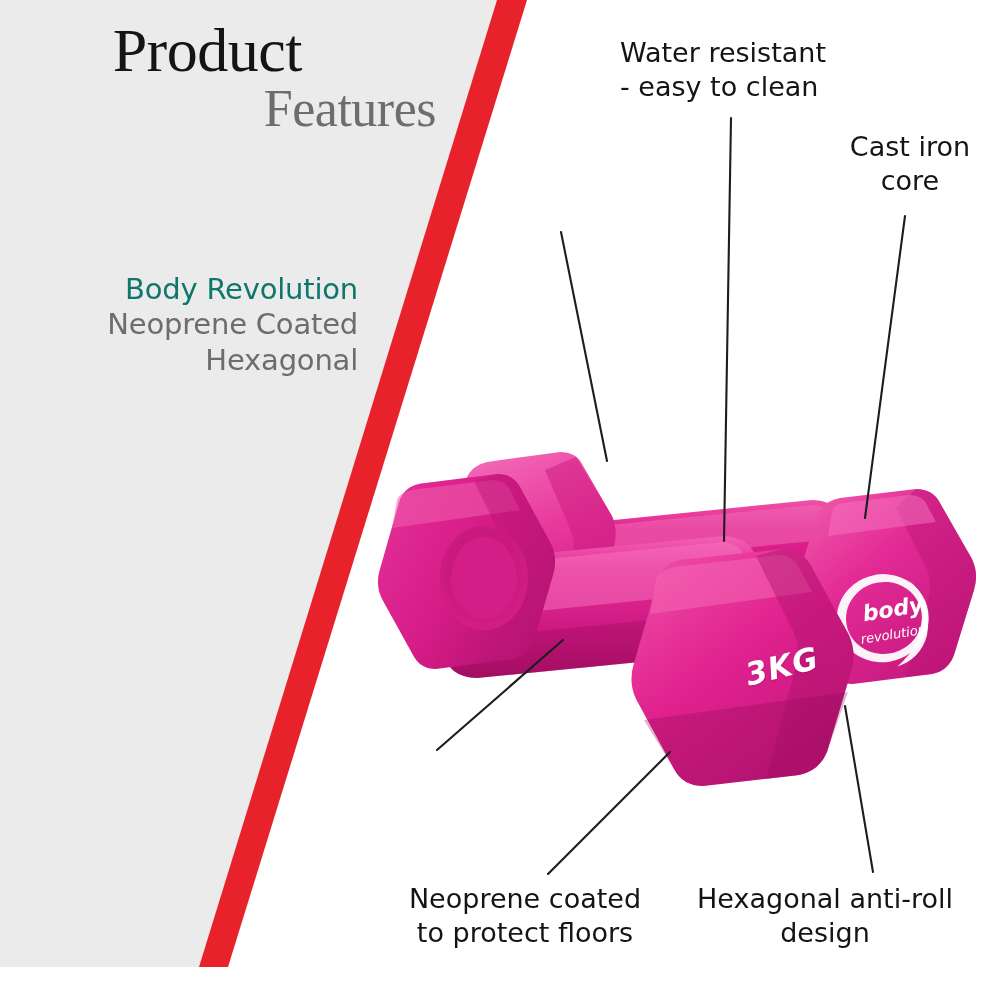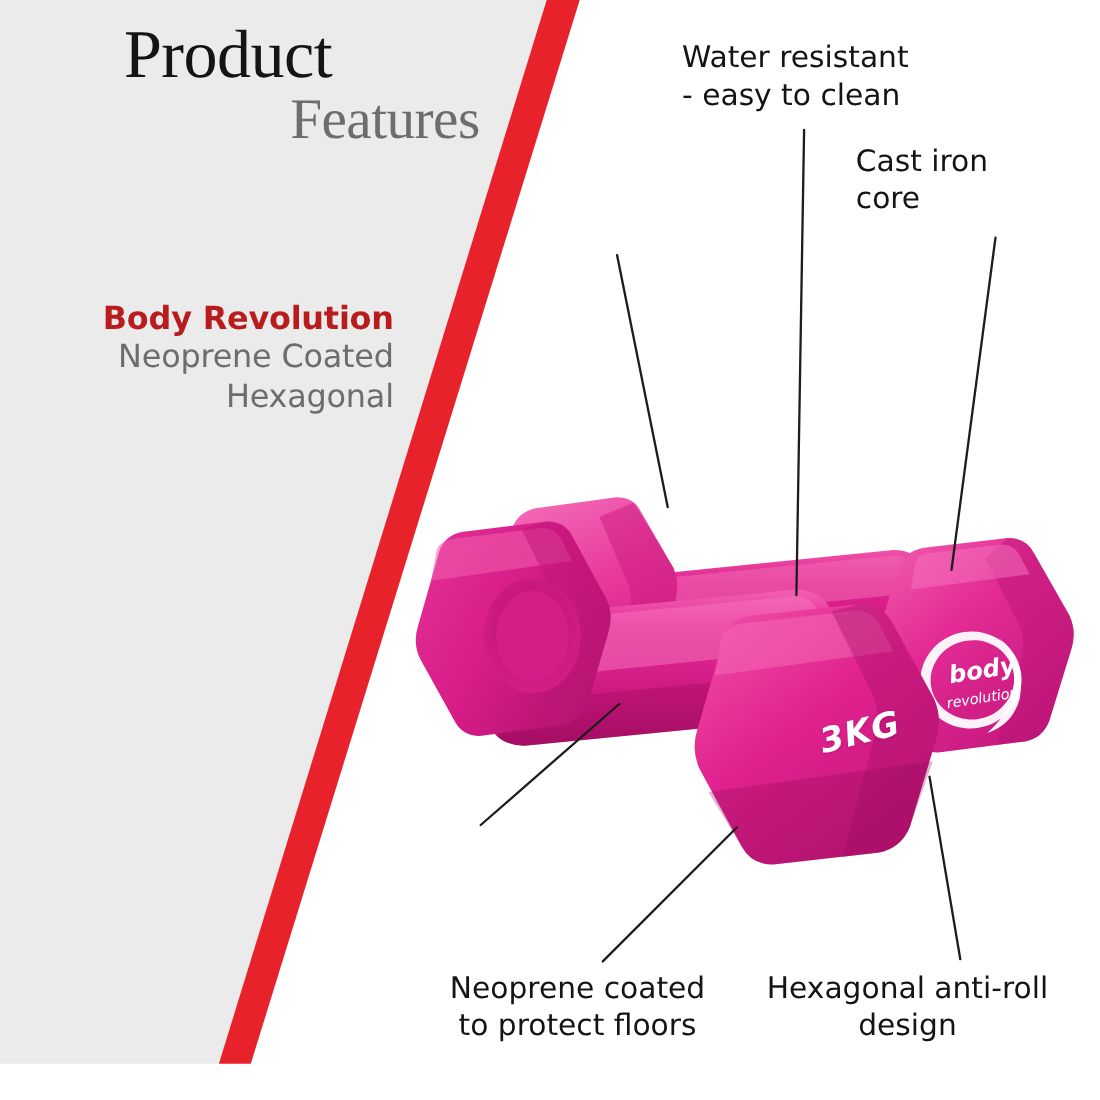--- a/index.html
+++ b/index.html
@@ -50,43 +50,43 @@
     position:absolute;
     left:0;top:272px;
     width:358px;
     text-align:right;
     z-index:4;
     line-height:1.22;
   }
   .subtitle .s1{
     display:block;
     font-size:29px;
-    font-weight:700;
-    color:#b91c1c;
+    font-weight:400;
+    color:#0f766e;
     letter-spacing:-0.2px;
   }
   .subtitle .s2,.subtitle .s3{
     display:block;
     font-size:29px;
     font-weight:400;
     color:#6d6d6d;
     letter-spacing:-0.2px;
   }
 
   
   .callout{
     position:absolute;
     z-index:5;
     color:#141414;
     font-size:27px;
     line-height:1.26;
     white-space:pre-line;
   }
   .c-water   {left:620px;top:36px;  width:260px;text-align:left;}
-  .c-cast    {left:778px;top:130px; width:180px;text-align:left;}
+  .c-cast    {left:820px;top:130px; width:180px;text-align:center;}
   .c-grip    {left:466px;top:160px; width:230px;text-align:center;}
   .c-colour  {left:272px;top:760px; width:230px;text-align:center;}
   .c-neoprene{left:380px;top:882px; width:290px;text-align:center;}
   .c-hex     {left:680px;top:882px; width:290px;text-align:center;}
 
   
   .leaders{position:absolute;top:0;left:0;width:1000px;height:1000px;z-index:3;}
 
   
   .product{position:absolute;top:0;left:0;width:1000px;height:1000px;z-index:2;}

